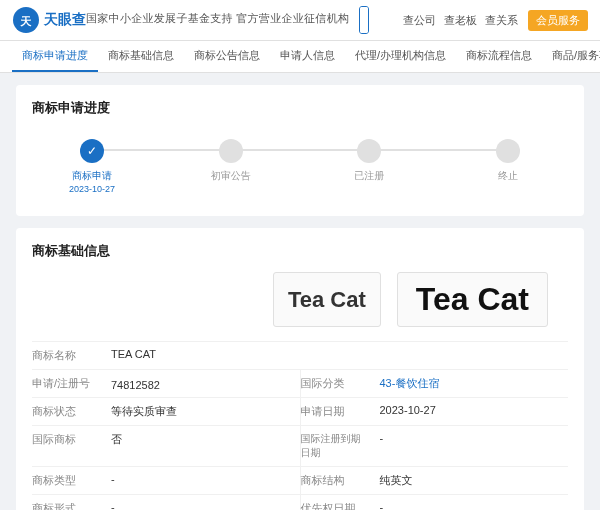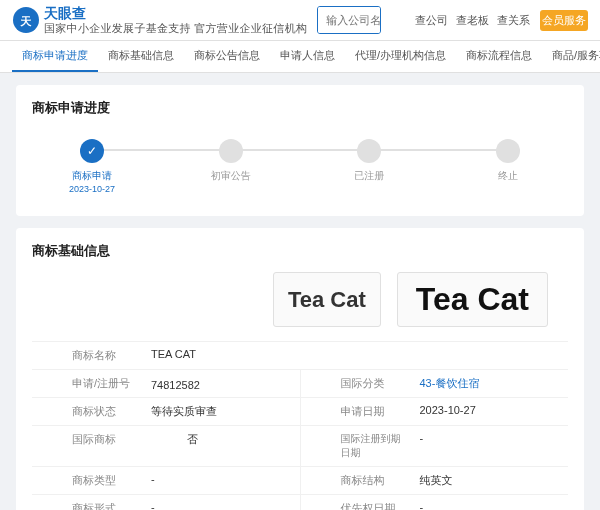--- a/index.html
+++ b/index.html
@@ -26,21 +26,21 @@
       display: flex;
       align-items: center;
       gap: 4px;
     }
     .logo-icon {
       width: 28px;
       height: 28px;
     }
     .logo-text-area {
       display: flex;
-      flex-direction: column;
+      flex-direction: row;
       line-height: 1.1;
     }
     .logo-main {
       font-size: 14px;
       font-weight: bold;
       color: #1a6fc4;
     }
     .logo-sub {
       font-size: 11px;
       color: #555;
@@ -71,21 +71,21 @@
       color: #555;
       margin-left: 24px;
     }
     .header-links span {
       cursor: pointer;
     }
     .member-btn {
       background: #f5a623;
       color: #fff;
       border-radius: 3px;
-      padding: 3px 2px;
+      padding: 3px 8px;
       font-size: 11px;
       cursor: pointer;
     }
 
     
     .nav-tabs {
       background: #fff;
       border-bottom: 1px solid #e0e0e0;
       display: flex;
       padding: 0 12px;
@@ -227,21 +227,20 @@
       border-bottom: 1px solid #f0f0f0;
       min-height: 28px;
     }
     .info-label {
       width: 75px;
       min-width: 75px;
       color: #888;
       font-size: 11px;
       padding: 6px 8px 6px 0;
       flex-shrink: 0;
-      margin-left: 40px;
     }
     .info-value {
       font-size: 11px;
       color: #333;
       padding: 6px 4px;
       flex: 1;
     }
     .info-value.blue {
       color: #1a6fc4;
     }
@@ -344,21 +343,21 @@
           <div class="info-label">商标状态</div>
           <div class="info-value">等待实质审查</div>
         </div>
         <div style="flex:1; display:flex;">
           <div class="info-label">申请日期</div>
           <div class="info-value">2023-10-27</div>
         </div>
       </div>
 
       <div style="display:flex; border-bottom:1px solid #f0f0f0;">
-        <div style="flex:1; display:flex; border-right:1px solid #f0f0f0;gap:36px;">
+        <div style="flex:1; display:flex; border-right:1px solid #f0f0f0;">
           <div class="info-label">国际商标</div>
           <div class="info-value">否</div>
         </div>
         <div style="flex:1; display:flex;">
           <div class="info-label" style="font-size:10px;">国际注册到期日期</div>
           <div class="info-value">-</div>
         </div>
       </div>
 
       <div style="display:flex; border-bottom:1px solid #f0f0f0;">

